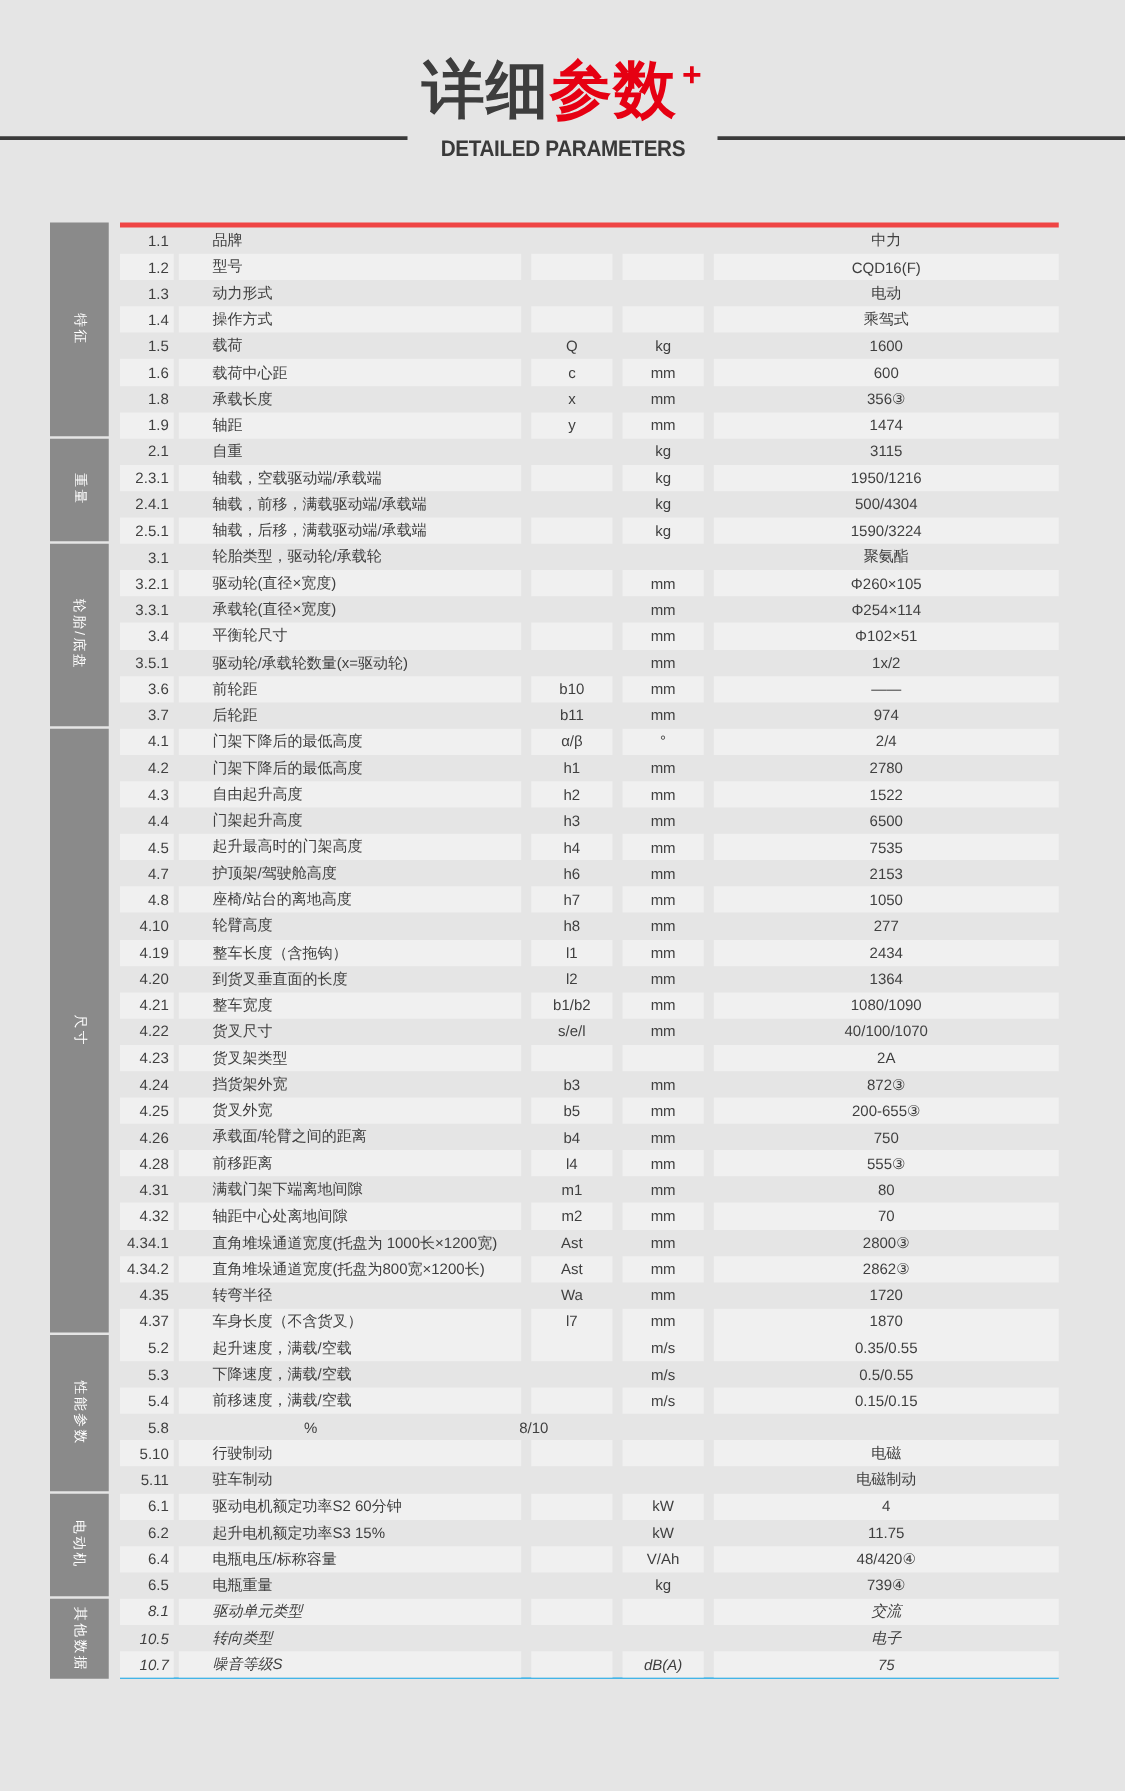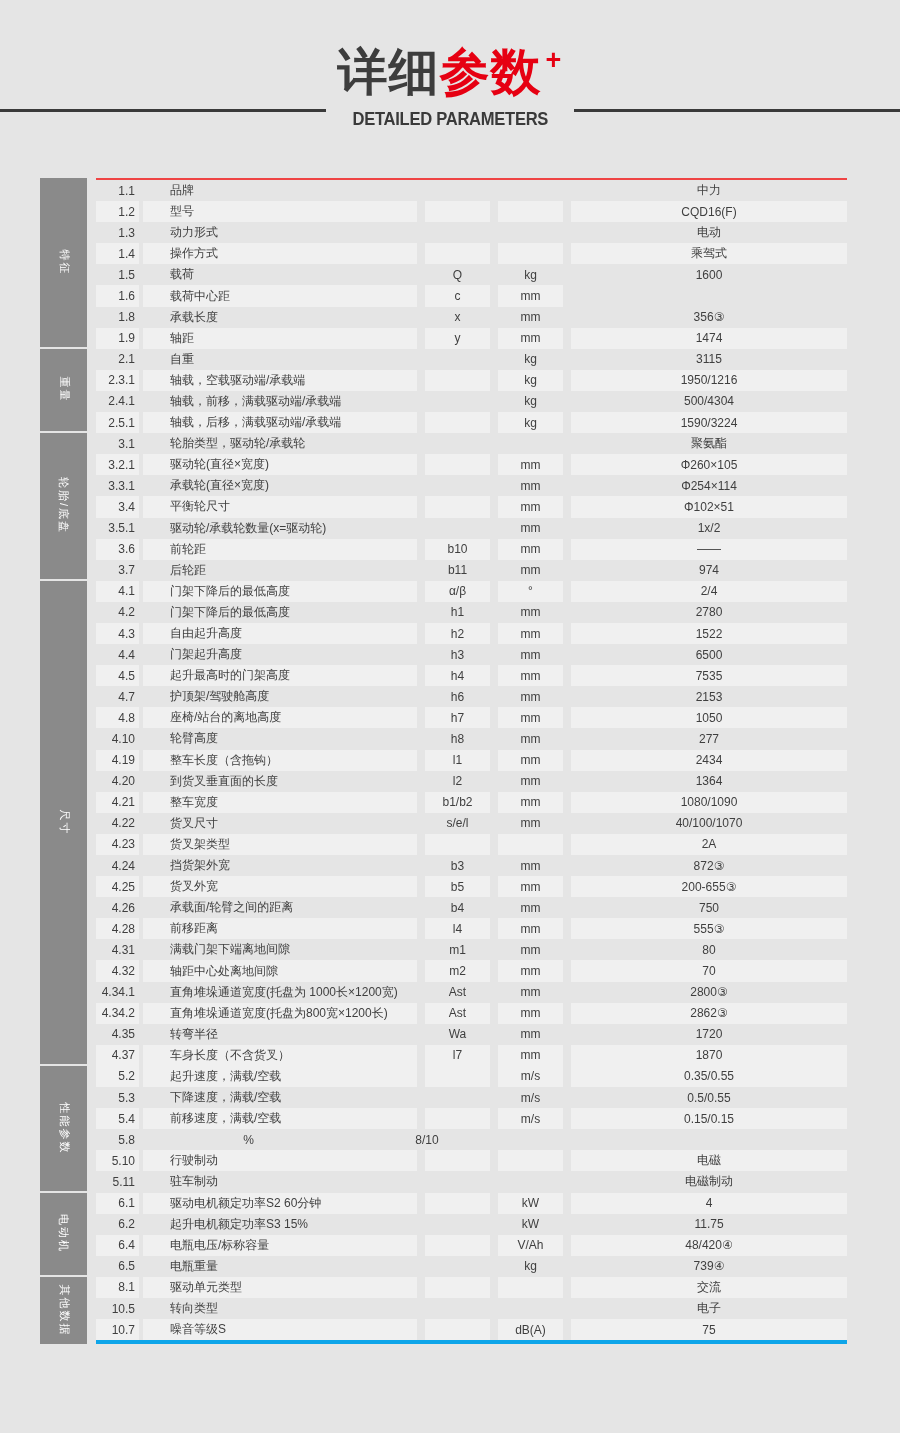--- a/index.html
+++ b/index.html
@@ -68,22 +68,22 @@
   .group:last-child .group-label { margin-bottom: 0; }
   .group-label span {
     display: block;
     transform: rotate(90deg);
     color: #ffffff;
     font-size: 11px;
     letter-spacing: 2px;
     white-space: nowrap;
   }
   .group-rows { flex: 1; margin-left: 9px; }
-  .group:first-child .group-rows { border-top: 2px solid #ef4444; text-align: right; }
-  .group:last-child .group-rows { border-bottom: 4px solid #0ea5e9; }
+  .group:first-child .group-rows { border-top: 4px solid #ef4444; text-align: right; }
+  .group:last-child .group-rows { border-bottom: 1px solid #0ea5e9; font-style: italic; }
 
   .row { display: flex; height: 21.1px; }
   .cell {
     display: flex;
     align-items: center;
     font-size: 12px;
     color: #3f3f3f;
     box-sizing: border-box;
     overflow: hidden;
     white-space: nowrap;
@@ -148,20 +148,21 @@
             <div class="cell name">载荷</div>
             <div class="cell sym">Q</div>
             <div class="cell unit">kg</div>
             <div class="cell val">1600</div>
           </div>
           <div class="row alt">
             <div class="cell num">1.6</div>
             <div class="cell name">载荷中心距</div>
             <div class="cell sym">c</div>
             <div class="cell unit">mm</div>
+            <div class="cell val">600</div>
           </div>
           <div class="row">
             <div class="cell num">1.8</div>
             <div class="cell name">承载长度</div>
             <div class="cell sym">x</div>
             <div class="cell unit">mm</div>
             <div class="cell val">356③</div>
           </div>
           <div class="row alt">
             <div class="cell num">1.9</div>

